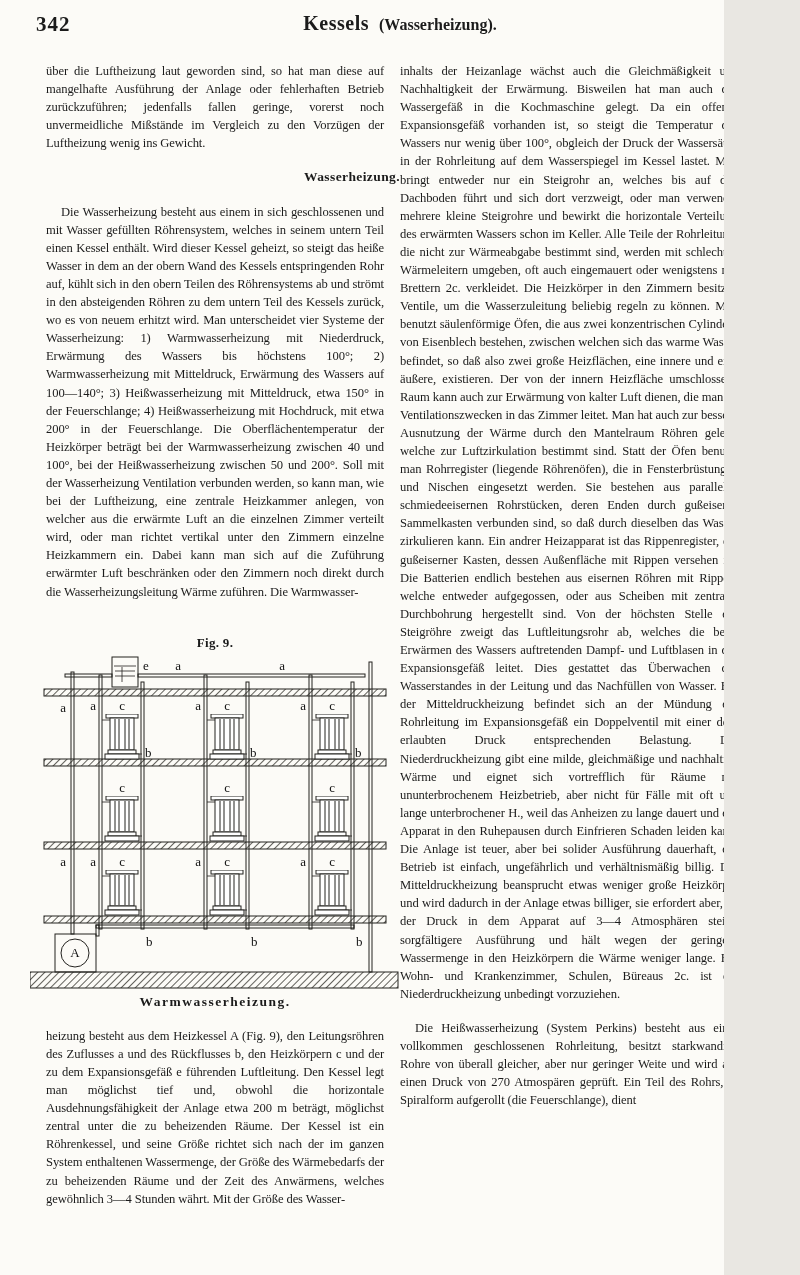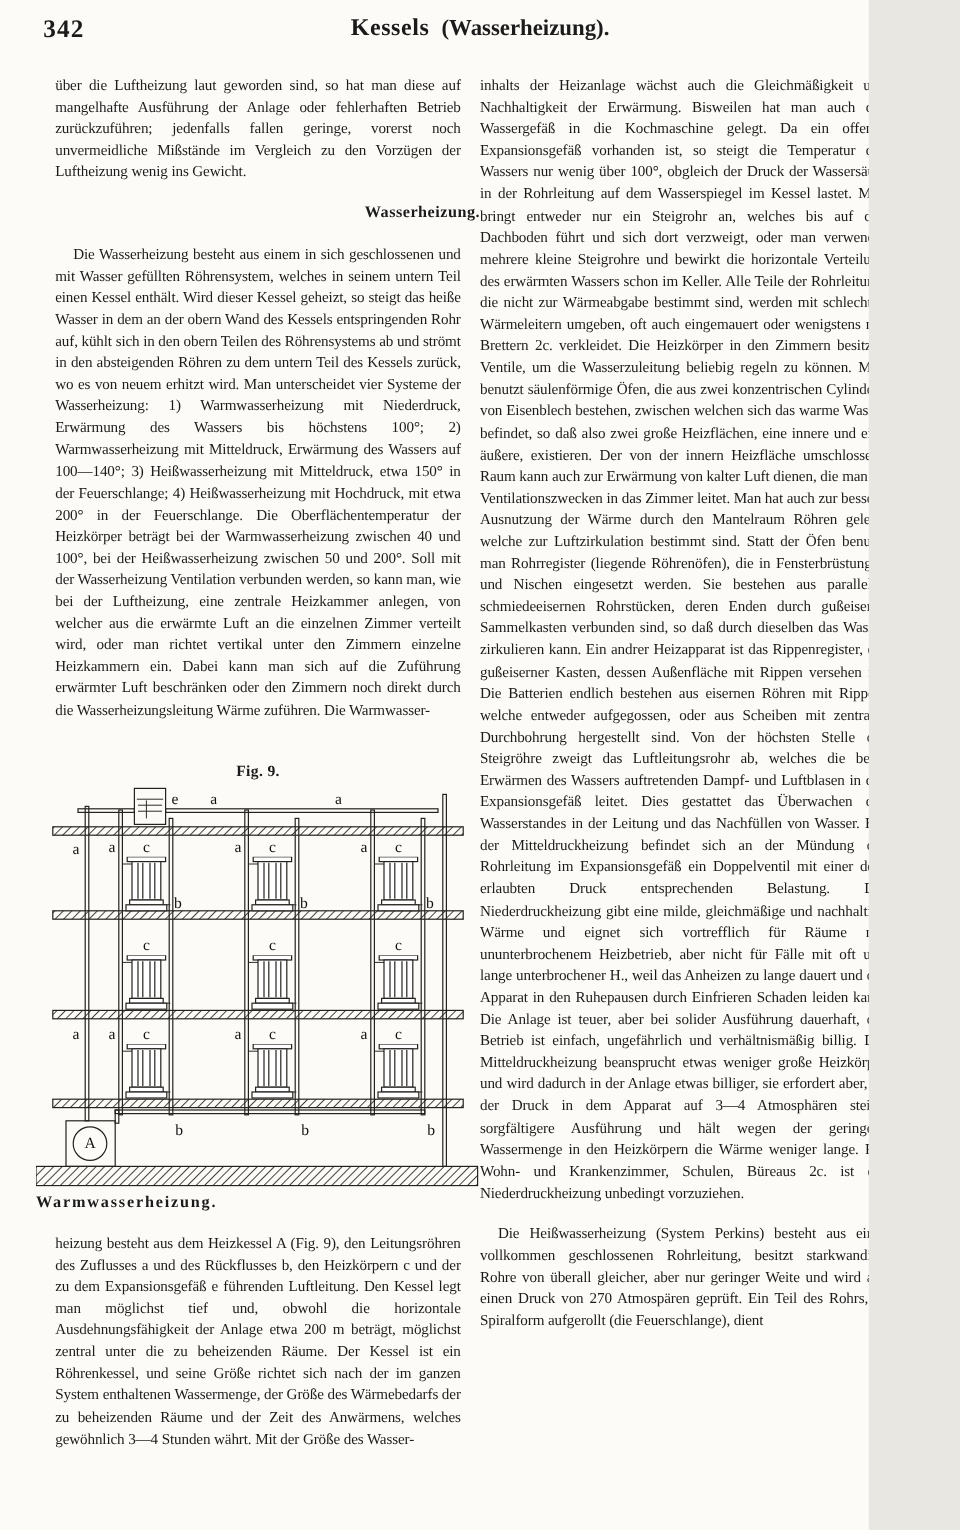--- a/index.html
+++ b/index.html
@@ -19,21 +19,21 @@
   .page-header{position:absolute;top:10px;left:0;width:800px;height:32px;}
   .page-number{
     position:absolute;left:36px;top:2px;
     font-size:21px;font-weight:bold;letter-spacing:1px;
   }
   .page-title-wrap{
     position:absolute;left:0;top:2px;width:100%;
     text-align:center;
   }
   .page-title{font-size:20px;font-weight:bold;letter-spacing:.5px;}
-  .page-subtitle{font-size:19px;font-weight:bold;margin-left:6px;}
+  .page-subtitle{font-size:16px;font-weight:bold;margin-left:6px;}
   
   .col{
     position:absolute;top:46px;width:370px;height:1210px;
     overflow:hidden;
     font-size:12.6px;line-height:18.1px;
     text-align:justify;
     letter-spacing:-0.1px;
   }
   .col-left{left:30px;}
   .col-right{left:384px;}
@@ -43,21 +43,21 @@
     text-align:right;font-weight:bold;font-size:13.5px;
     margin:3px 0 2px 0;letter-spacing:.4px;
   }
   
   .fig-block{margin:8px 0 6px 0;}
   .fig-number{
     text-align:center;font-weight:bold;font-size:13px;
     margin-bottom:2px;letter-spacing:.3px;margin-top:33px;
   }
   .fig-caption{
-    text-align:left;font-weight:bold;font-size:13.5px;
+    text-align:center;font-weight:bold;font-size:13.5px;
     margin-top:4px;letter-spacing:1.5px;
   }
   .fig-svg{display:block;margin:0 auto;}
   .fig-svg text{
     font-family:"Liberation Serif", serif;
     font-size:13px;fill:#111;
   }
   .ink{stroke:#23221f;fill:none;stroke-width:1;}
   .ink-thin{stroke:#23221f;fill:none;stroke-width:.8;}
 </style>

